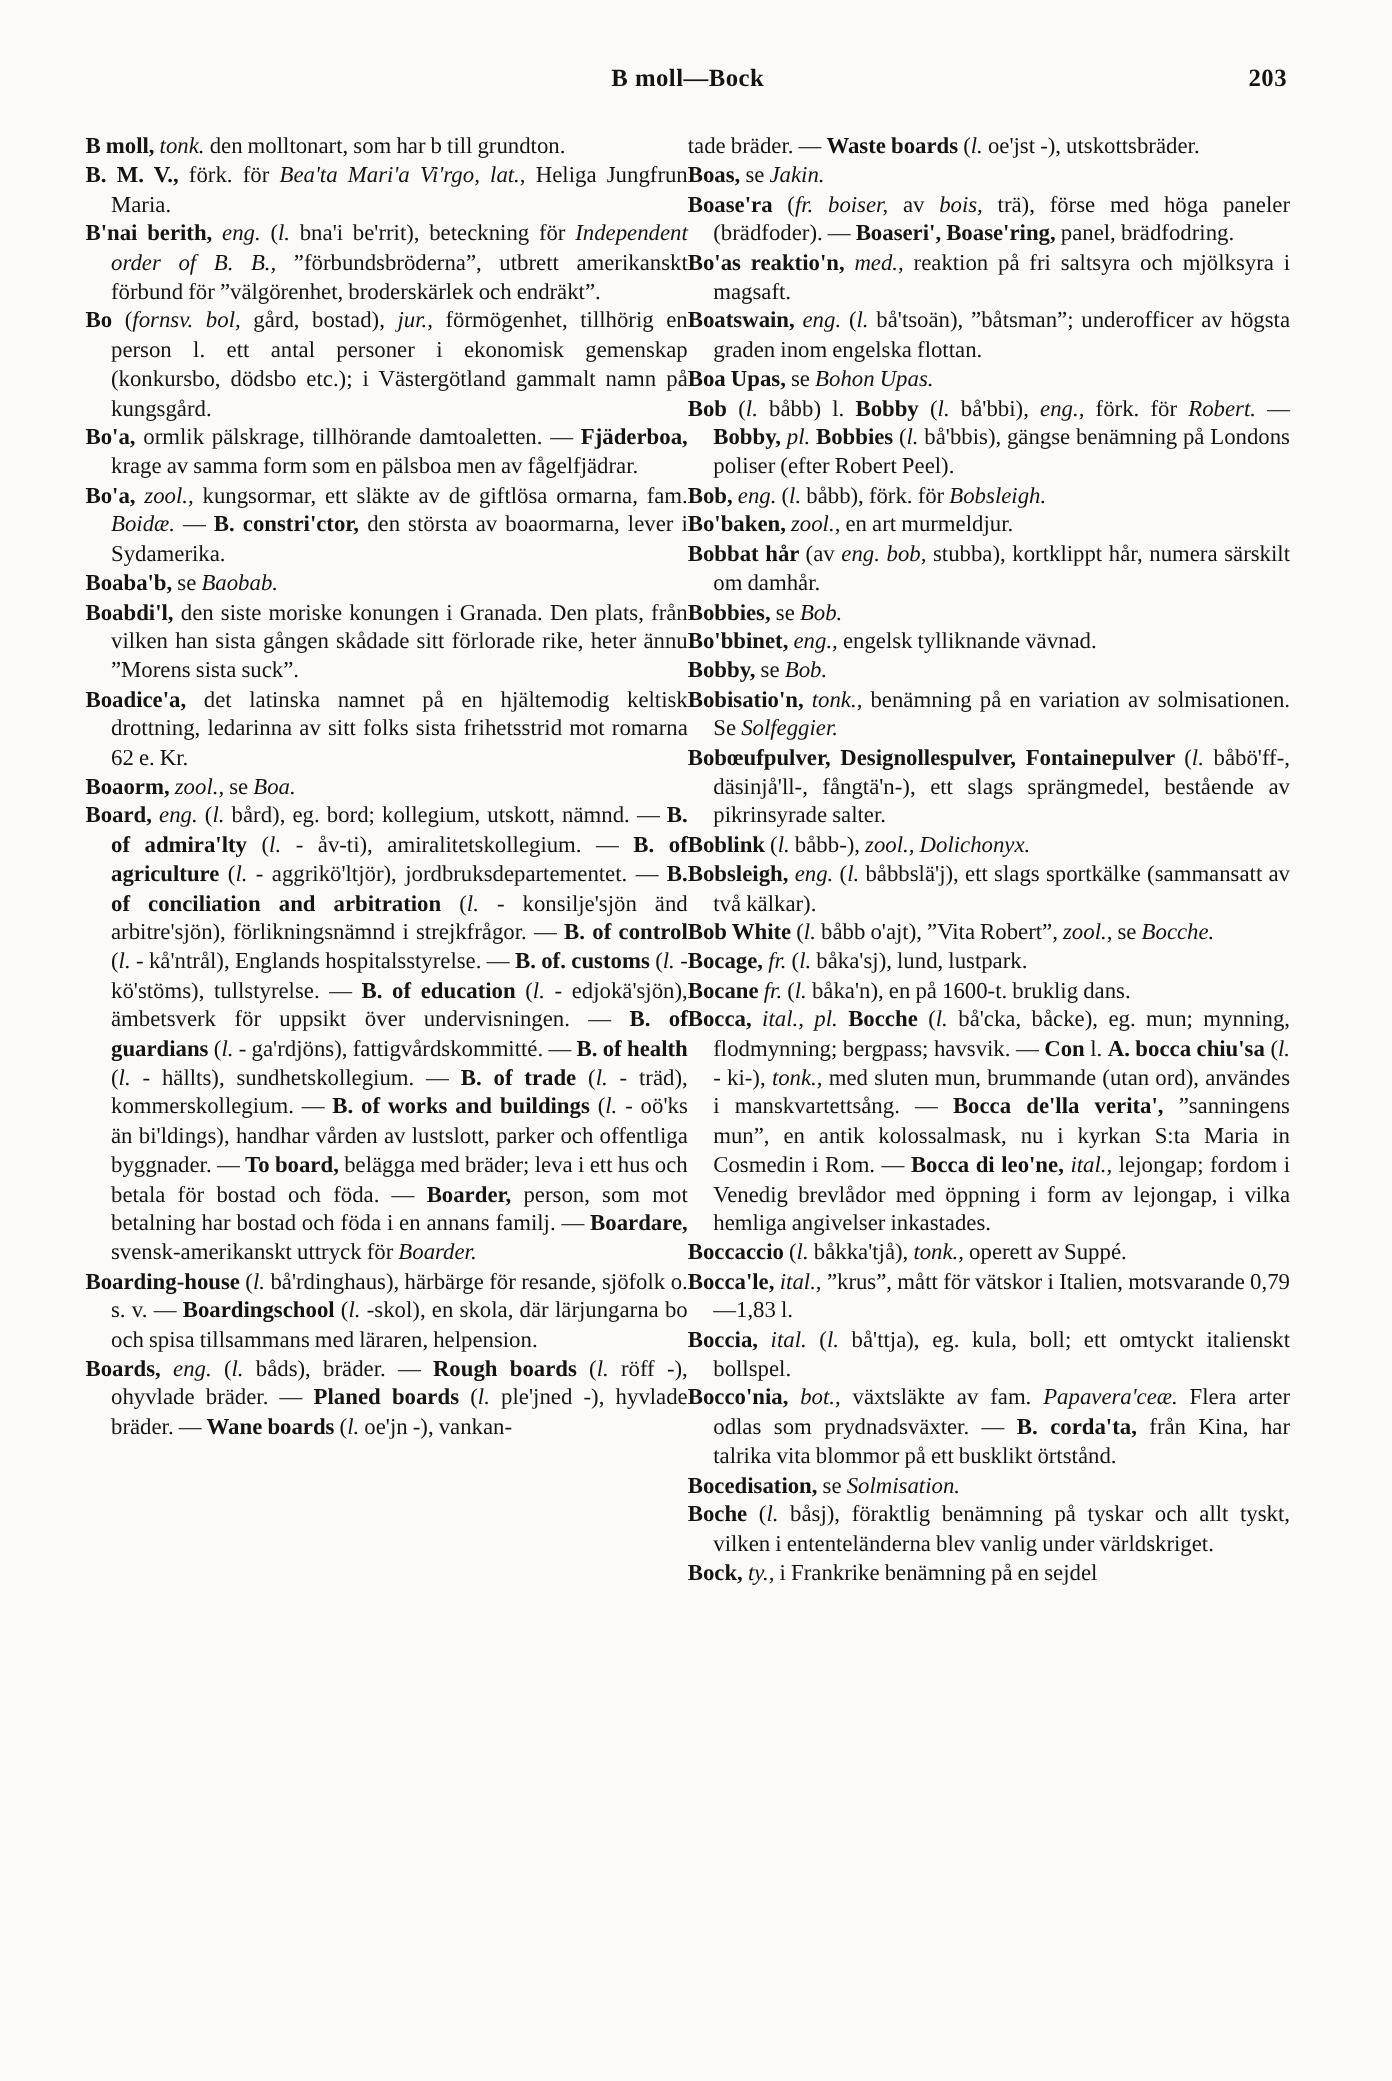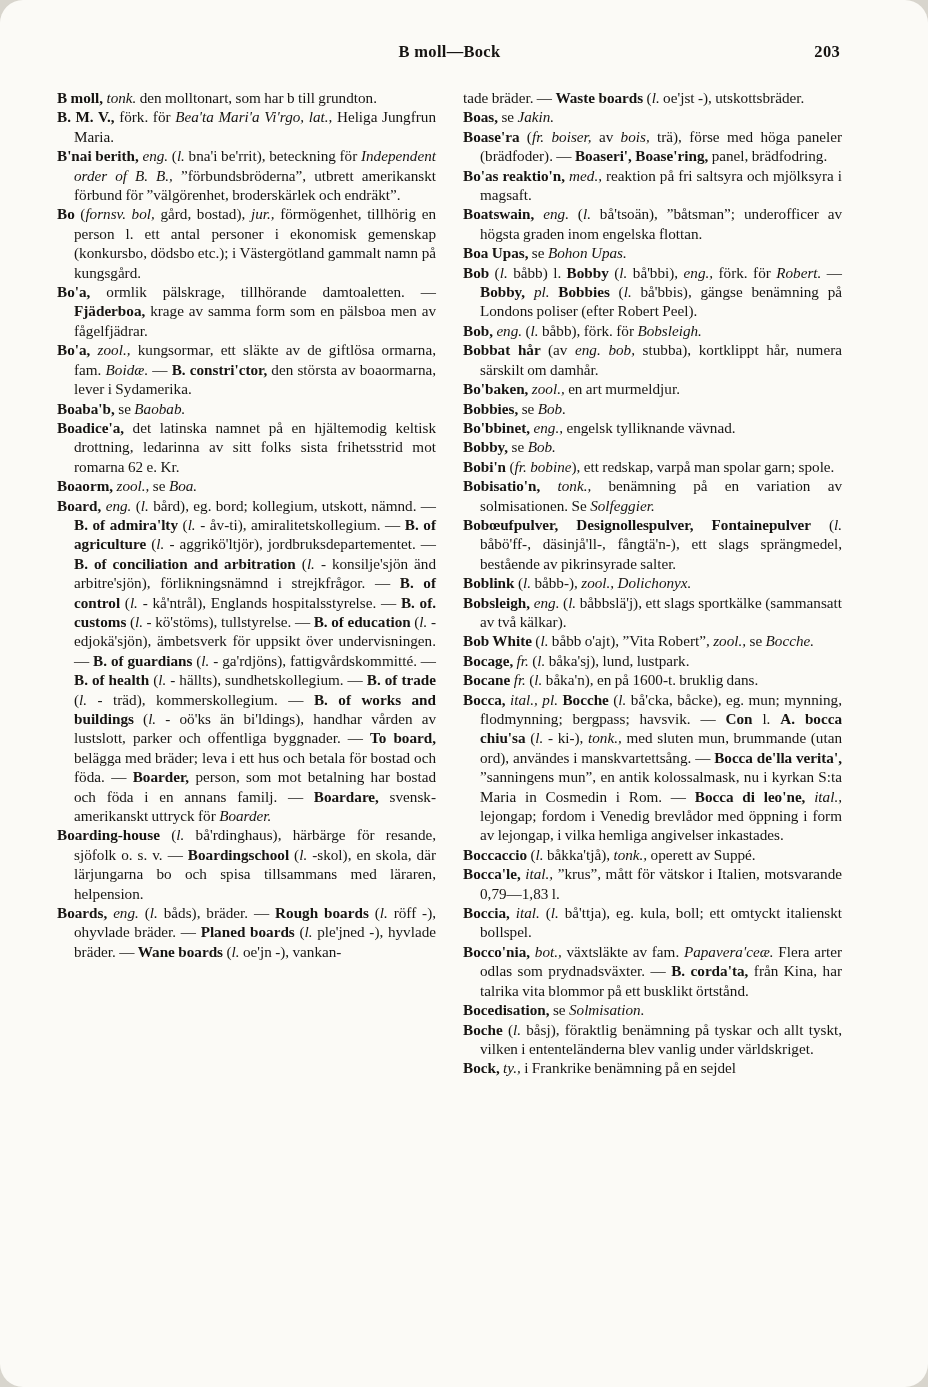--- a/index.html
+++ b/index.html
@@ -7,24 +7,23 @@
     background: #d8d5cd;
     font-family: "Liberation Serif", serif;
   }
   .page {
     width: 928px;
     height: 1387px;
     margin: 0 auto;
     background: #fbfaf6;
     color: #161412;
     box-sizing: border-box;
-    padding: 42px 86px 26px 57px;
+    padding: 42px 68px 26px 57px;
     position: relative;
     overflow: hidden;
-    border-radius: 23px;
   }
   .header {
     position: relative;
     height: 24px;
     margin-bottom: 22px;
     font-size: 16.5px;
     font-weight: bold;
     letter-spacing: 0.3px;
   }
   .header-title {
@@ -32,21 +31,20 @@
     left: 0; right: 0;
     text-align: center;
   }
   .page-number {
     position: absolute;
     right: 2px;
     top: 0;
   }
   .columns {
     display: flex;
-    gap: 27px;
   }
   .column {
     flex: 1 1 0;
     min-width: 0;
     font-size: 15.2px;
     line-height: 19.4px;
     text-align: justify;
     word-spacing: -0.4px;
     hyphens: auto;
   }
@@ -69,41 +67,41 @@
   </div>
   <div class="columns">
     <div class="column">
         <p class="entry"><span class="run bold">B moll, </span><span class="run italic">tonk. </span><span class="run">den molltonart, som har b till grundton.</span></p>
         <p class="entry"><span class="run bold">B. M. V., </span><span class="run">förk. för </span><span class="run italic">Bea'ta Mari'a Vi'rgo, lat., </span><span class="run">Heliga Jungfrun Maria.</span></p>
         <p class="entry"><span class="run bold">B'nai berith, </span><span class="run italic">eng. </span><span class="run">(</span><span class="run italic">l.</span><span class="run"> bna'i be'rrit), beteckning för </span><span class="run italic">Independent order of B. B., </span><span class="run">”förbundsbröderna”, utbrett amerikanskt förbund för ”välgörenhet, broderskärlek och endräkt”.</span></p>
         <p class="entry"><span class="run bold">Bo </span><span class="run">(</span><span class="run italic">fornsv. bol, </span><span class="run">gård, bostad), </span><span class="run italic">jur., </span><span class="run">förmögenhet, tillhörig en person l. ett antal personer i ekonomisk gemenskap (konkursbo, dödsbo etc.); i Västergötland gammalt namn på kungsgård.</span></p>
         <p class="entry"><span class="run bold">Bo'a, </span><span class="run">ormlik pälskrage, tillhörande damtoaletten. — </span><span class="run bold">Fjäderboa, </span><span class="run">krage av samma form som en pälsboa men av fågelfjädrar.</span></p>
         <p class="entry"><span class="run bold">Bo'a, </span><span class="run italic">zool., </span><span class="run">kungsormar, ett släkte av de giftlösa ormarna, fam. </span><span class="run italic">Boidæ. </span><span class="run">— </span><span class="run bold">B. constri'ctor, </span><span class="run">den största av boaormarna, lever i Sydamerika.</span></p>
         <p class="entry"><span class="run bold">Boaba'b, </span><span class="run">se </span><span class="run italic">Baobab.</span></p>
+        <p class="entry"><span class="run bold">Boabdi'l, </span><span class="run">den siste moriske konungen i Granada. Den plats, från vilken han sista gången skådade sitt förlorade rike, heter ännu ”Morens sista suck”.</span></p>
         <p class="entry"><span class="run bold">Boadice'a, </span><span class="run">det latinska namnet på en hjältemodig keltisk drottning, ledarinna av sitt folks sista frihetsstrid mot romarna 62 e. Kr.</span></p>
         <p class="entry"><span class="run bold">Boaorm, </span><span class="run italic">zool., </span><span class="run">se </span><span class="run italic">Boa.</span></p>
         <p class="entry"><span class="run bold">Board, </span><span class="run italic">eng. </span><span class="run">(</span><span class="run italic">l.</span><span class="run"> bård), eg. bord; kollegium, utskott, nämnd. — </span><span class="run bold">B. of admira'lty </span><span class="run">(</span><span class="run italic">l.</span><span class="run"> - åv-ti), amiralitetskollegium. — </span><span class="run bold">B. of agriculture </span><span class="run">(</span><span class="run italic">l.</span><span class="run"> - aggrikö'ltjör), jordbruksdepartementet. — </span><span class="run bold">B. of conciliation and arbitration </span><span class="run">(</span><span class="run italic">l.</span><span class="run"> - konsilje'sjön änd arbitre'sjön), förlikningsnämnd i strejkfrågor. — </span><span class="run bold">B. of control </span><span class="run">(</span><span class="run italic">l.</span><span class="run"> - kå'ntrål), Englands hospitalsstyrelse. — </span><span class="run bold">B. of. customs </span><span class="run">(</span><span class="run italic">l.</span><span class="run"> - kö'stöms), tullstyrelse. — </span><span class="run bold">B. of education </span><span class="run">(</span><span class="run italic">l.</span><span class="run"> - edjokä'sjön), ämbetsverk för uppsikt över undervisningen. — </span><span class="run bold">B. of guardians </span><span class="run">(</span><span class="run italic">l.</span><span class="run"> - ga'rdjöns), fattigvårdskommitté. — </span><span class="run bold">B. of health </span><span class="run">(</span><span class="run italic">l.</span><span class="run"> - hällts), sundhetskollegium. — </span><span class="run bold">B. of trade </span><span class="run">(</span><span class="run italic">l.</span><span class="run"> - träd), kommerskollegium. — </span><span class="run bold">B. of works and buildings </span><span class="run">(</span><span class="run italic">l.</span><span class="run"> - oö'ks än bi'ldings), handhar vården av lustslott, parker och offentliga byggnader. — </span><span class="run bold">To board, </span><span class="run">belägga med bräder; leva i ett hus och betala för bostad och föda. — </span><span class="run bold">Boarder, </span><span class="run">person, som mot betalning har bostad och föda i en annans familj. — </span><span class="run bold">Boardare, </span><span class="run">svensk-amerikanskt uttryck för </span><span class="run italic">Boarder.</span></p>
         <p class="entry"><span class="run bold">Boarding-house </span><span class="run">(</span><span class="run italic">l.</span><span class="run"> bå'rdinghaus), härbärge för resande, sjöfolk o. s. v. — </span><span class="run bold">Boardingschool </span><span class="run">(</span><span class="run italic">l.</span><span class="run"> -skol), en skola, där lärjungarna bo och spisa tillsammans med läraren, helpension.</span></p>
         <p class="entry"><span class="run bold">Boards, </span><span class="run italic">eng. </span><span class="run">(</span><span class="run italic">l.</span><span class="run"> båds), bräder. — </span><span class="run bold">Rough boards </span><span class="run">(</span><span class="run italic">l.</span><span class="run"> röff -), ohyvlade bräder. — </span><span class="run bold">Planed boards </span><span class="run">(</span><span class="run italic">l.</span><span class="run"> ple'jned -), hyvlade bräder. — </span><span class="run bold">Wane boards </span><span class="run">(</span><span class="run italic">l.</span><span class="run"> oe'jn -), vankan-</span></p>
       </div>
     <div class="column">
         <p class="entry"><span class="run">tade bräder. — </span><span class="run bold">Waste boards </span><span class="run">(</span><span class="run italic">l.</span><span class="run"> oe'jst -), utskottsbräder.</span></p>
         <p class="entry"><span class="run bold">Boas, </span><span class="run">se </span><span class="run italic">Jakin.</span></p>
         <p class="entry"><span class="run bold">Boase'ra </span><span class="run">(</span><span class="run italic">fr. boiser, </span><span class="run">av </span><span class="run italic">bois, </span><span class="run">trä), förse med höga paneler (brädfoder). — </span><span class="run bold">Boaseri', Boase'ring, </span><span class="run">panel, brädfodring.</span></p>
         <p class="entry"><span class="run bold">Bo'as reaktio'n, </span><span class="run italic">med., </span><span class="run">reaktion på fri saltsyra och mjölksyra i magsaft.</span></p>
         <p class="entry"><span class="run bold">Boatswain, </span><span class="run italic">eng. </span><span class="run">(</span><span class="run italic">l.</span><span class="run"> bå'tsoän), ”båtsman”; underofficer av högsta graden inom engelska flottan.</span></p>
         <p class="entry"><span class="run bold">Boa Upas, </span><span class="run">se </span><span class="run italic">Bohon Upas.</span></p>
         <p class="entry"><span class="run bold">Bob </span><span class="run">(</span><span class="run italic">l.</span><span class="run"> båbb) l. </span><span class="run bold">Bobby </span><span class="run">(</span><span class="run italic">l.</span><span class="run"> bå'bbi), </span><span class="run italic">eng., </span><span class="run">förk. för </span><span class="run italic">Robert. </span><span class="run">— </span><span class="run bold">Bobby, </span><span class="run italic">pl. </span><span class="run bold">Bobbies </span><span class="run">(</span><span class="run italic">l.</span><span class="run"> bå'bbis), gängse benämning på Londons poliser (efter Robert Peel).</span></p>
         <p class="entry"><span class="run bold">Bob, </span><span class="run italic">eng. </span><span class="run">(</span><span class="run italic">l.</span><span class="run"> båbb), förk. för </span><span class="run italic">Bobsleigh.</span></p>
+        <p class="entry"><span class="run bold">Bo'baken, </span><span class="run italic">zool., </span><span class="run">en art murmeldjur.</span></p>
         <p class="entry"><span class="run bold">Bobbat hår </span><span class="run">(av </span><span class="run italic">eng. bob, </span><span class="run">stubba), kortklippt hår, numera särskilt om damhår.</span></p>
-        <p class="entry"><span class="run bold">Bo'baken, </span><span class="run italic">zool., </span><span class="run">en art murmeldjur.</span></p>
         <p class="entry"><span class="run bold">Bobbies, </span><span class="run">se </span><span class="run italic">Bob.</span></p>
         <p class="entry"><span class="run bold">Bo'bbinet, </span><span class="run italic">eng., </span><span class="run">engelsk tylliknande vävnad.</span></p>
         <p class="entry"><span class="run bold">Bobby, </span><span class="run">se </span><span class="run italic">Bob.</span></p>
-        <p class="entry"><span class="run bold">Bobi'n </span><span class="run">(</span><span class="run italic">fr. bobine</span><span class="run">), ett redskap, varpå man spolar garn; spole.</span></p>
         <p class="entry"><span class="run bold">Bobisatio'n, </span><span class="run italic">tonk., </span><span class="run">benämning på en variation av solmisationen. Se </span><span class="run italic">Solfeggier.</span></p>
         <p class="entry"><span class="run bold">Bobœufpulver, Designollespulver, Fontainepulver </span><span class="run">(</span><span class="run italic">l.</span><span class="run"> båbö'ff-, däsinjå'll-, fångtä'n-), ett slags sprängmedel, bestående av pikrinsyrade salter.</span></p>
         <p class="entry"><span class="run bold">Boblink </span><span class="run">(</span><span class="run italic">l.</span><span class="run"> båbb-), </span><span class="run italic">zool., Dolichonyx.</span></p>
         <p class="entry"><span class="run bold">Bobsleigh, </span><span class="run italic">eng. </span><span class="run">(</span><span class="run italic">l.</span><span class="run"> båbbslä'j), ett slags sportkälke (sammansatt av två kälkar).</span></p>
         <p class="entry"><span class="run bold">Bob White </span><span class="run">(</span><span class="run italic">l.</span><span class="run"> båbb o'ajt), ”Vita Robert”, </span><span class="run italic">zool., </span><span class="run">se </span><span class="run italic">Bocche.</span></p>
         <p class="entry"><span class="run bold">Bocage, </span><span class="run italic">fr. </span><span class="run">(</span><span class="run italic">l.</span><span class="run"> båka'sj), lund, lustpark.</span></p>
         <p class="entry"><span class="run bold">Bocane </span><span class="run italic">fr. </span><span class="run">(</span><span class="run italic">l.</span><span class="run"> båka'n), en på 1600-t. bruklig dans.</span></p>
         <p class="entry"><span class="run bold">Bocca, </span><span class="run italic">ital., pl. </span><span class="run bold">Bocche </span><span class="run">(</span><span class="run italic">l.</span><span class="run"> bå'cka, båcke), eg. mun; mynning, flodmynning; bergpass; havsvik. — </span><span class="run bold">Con </span><span class="run">l. </span><span class="run bold">A. bocca chiu'sa </span><span class="run">(</span><span class="run italic">l.</span><span class="run"> - ki-), </span><span class="run italic">tonk., </span><span class="run">med sluten mun, brummande (utan ord), användes i manskvartettsång. — </span><span class="run bold">Bocca de'lla verita', </span><span class="run">”sanningens mun”, en antik kolossalmask, nu i kyrkan S:ta Maria in Cosmedin i Rom. — </span><span class="run bold">Bocca di leo'ne, </span><span class="run italic">ital., </span><span class="run">lejongap; fordom i Venedig brevlådor med öppning i form av lejongap, i vilka hemliga angivelser inkastades.</span></p>
         <p class="entry"><span class="run bold">Boccaccio </span><span class="run">(</span><span class="run italic">l.</span><span class="run"> båkka'tjå), </span><span class="run italic">tonk., </span><span class="run">operett av Suppé.</span></p>
         <p class="entry"><span class="run bold">Bocca'le, </span><span class="run italic">ital., </span><span class="run">”krus”, mått för vätskor i Italien, motsvarande 0,79—1,83 l.</span></p>

